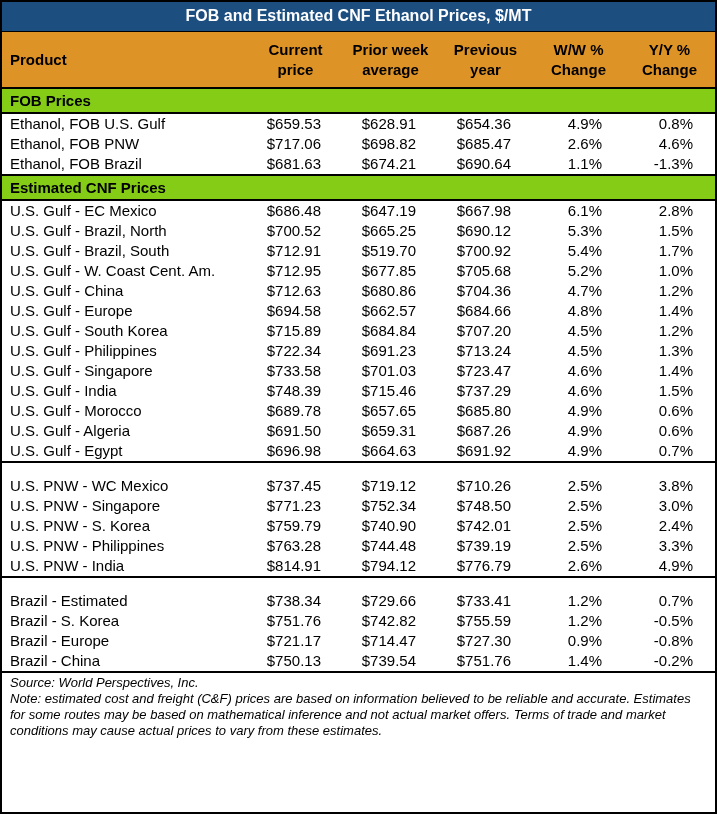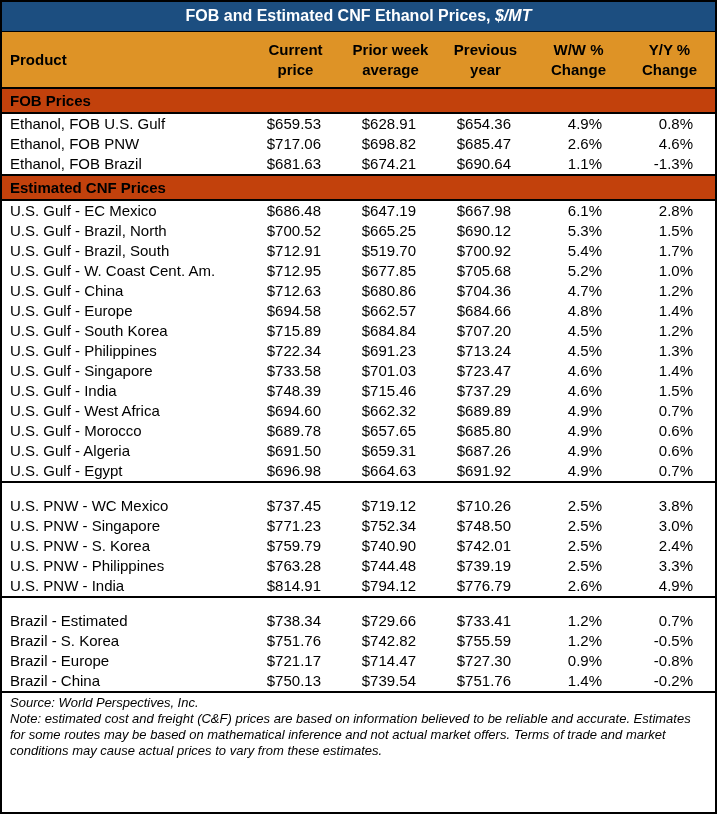--- a/index.html
+++ b/index.html
@@ -5,33 +5,33 @@
   html,body{margin:0;padding:0;background:#fff;}
   body{font-family:"Liberation Sans","DejaVu Sans",sans-serif;color:#000;}
   .wrap{
     width:717px;height:814px;box-sizing:border-box;
     border:2px solid #000;display:flex;flex-direction:column;overflow:hidden;
   }
   .title-bar{
     background:#1C4E80;color:#fff;font-weight:bold;font-size:16px;
     text-align:center;padding:5px 0 6px;border-bottom:1px solid #000;flex:0 0 auto;
   }
-  .title-unit{font-style:italic;}
+  .title-unit{}
   table{border-collapse:collapse;width:100%;table-layout:fixed;font-size:15px;flex:0 0 auto;border-radius:29px;}
   thead th{
     background:#DE9326;font-weight:bold;height:55px;vertical-align:middle;
     text-align:center;white-space:pre-line;line-height:1.3;
     border-bottom:2px solid #000;padding:0;font-size:15px;
   }
   thead th.col-product{text-align:left;padding-left:8px;}
   tbody td{padding:0;height:20px;line-height:20px;font-size:15px;overflow:hidden;white-space:nowrap;}
   td.product{text-align:left;padding-left:8px;}
   td.num{text-align:right;padding-right:22px;}
   tr.band td{
-    background:#c2410c;font-weight:bold;padding-left:8px;height:23px;line-height:23px;
+    background:#84cc16;font-weight:bold;padding-left:8px;height:23px;line-height:23px;
     border-top:2px solid #000;border-bottom:2px solid #000;
   }
   tr.spacer td{height:13px;line-height:13px;border-top:2px solid #000;background:#fff;}
   .footer{
     border-top:2px solid #000;font-style:italic;font-size:13px;line-height:1.22;
     padding:2px 9px 4px 8px;flex:1 1 auto;
   }
 </style>
 </head>
 <body>
@@ -169,28 +169,20 @@
         </tr>
         <tr>
           <td class="product">U.S. Gulf - India</td>
           <td class="num">$748.39</td>
           <td class="num">$715.46</td>
           <td class="num">$737.29</td>
           <td class="num">4.6%</td>
           <td class="num">1.5%</td>
         </tr>
         <tr>
-          <td class="product">U.S. Gulf - West Africa</td>
-          <td class="num">$694.60</td>
-          <td class="num">$662.32</td>
-          <td class="num">$689.89</td>
-          <td class="num">4.9%</td>
-          <td class="num">0.7%</td>
-        </tr>
-        <tr>
           <td class="product">U.S. Gulf - Morocco</td>
           <td class="num">$689.78</td>
           <td class="num">$657.65</td>
           <td class="num">$685.80</td>
           <td class="num">4.9%</td>
           <td class="num">0.6%</td>
         </tr>
         <tr>
           <td class="product">U.S. Gulf - Algeria</td>
           <td class="num">$691.50</td>

